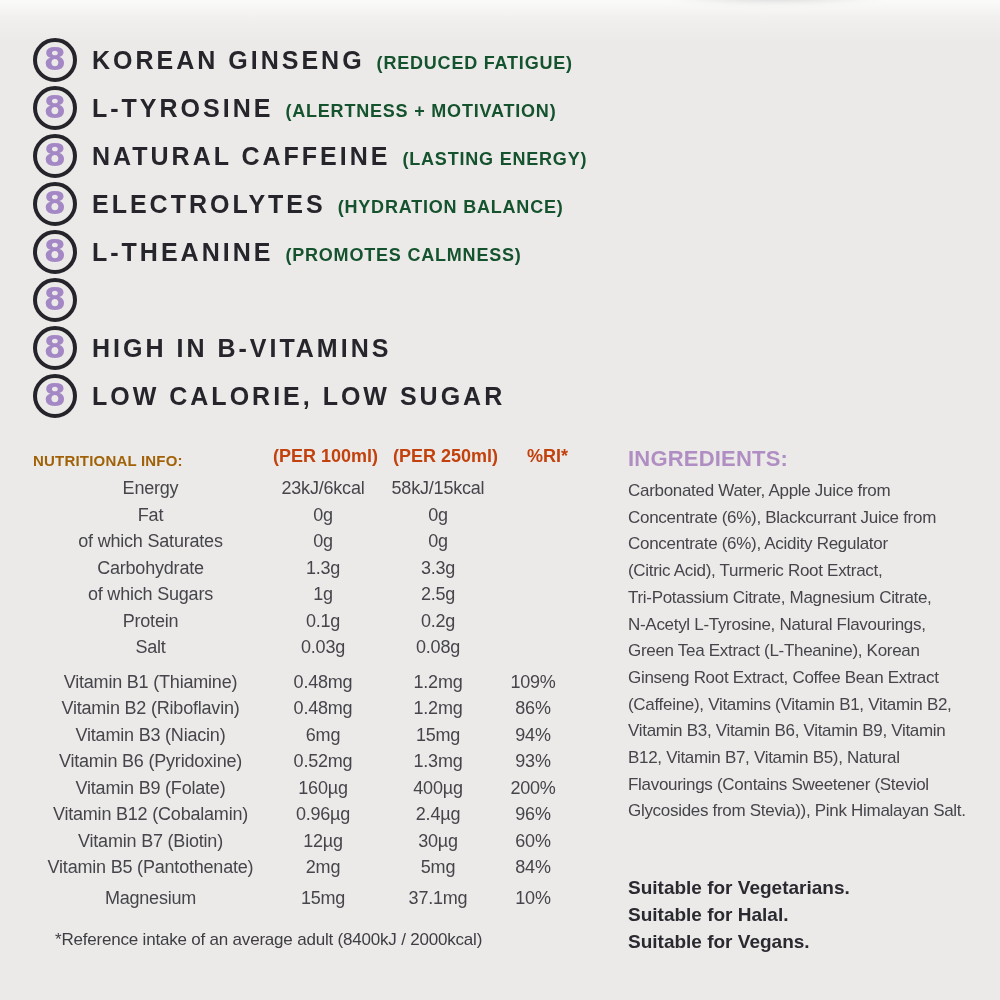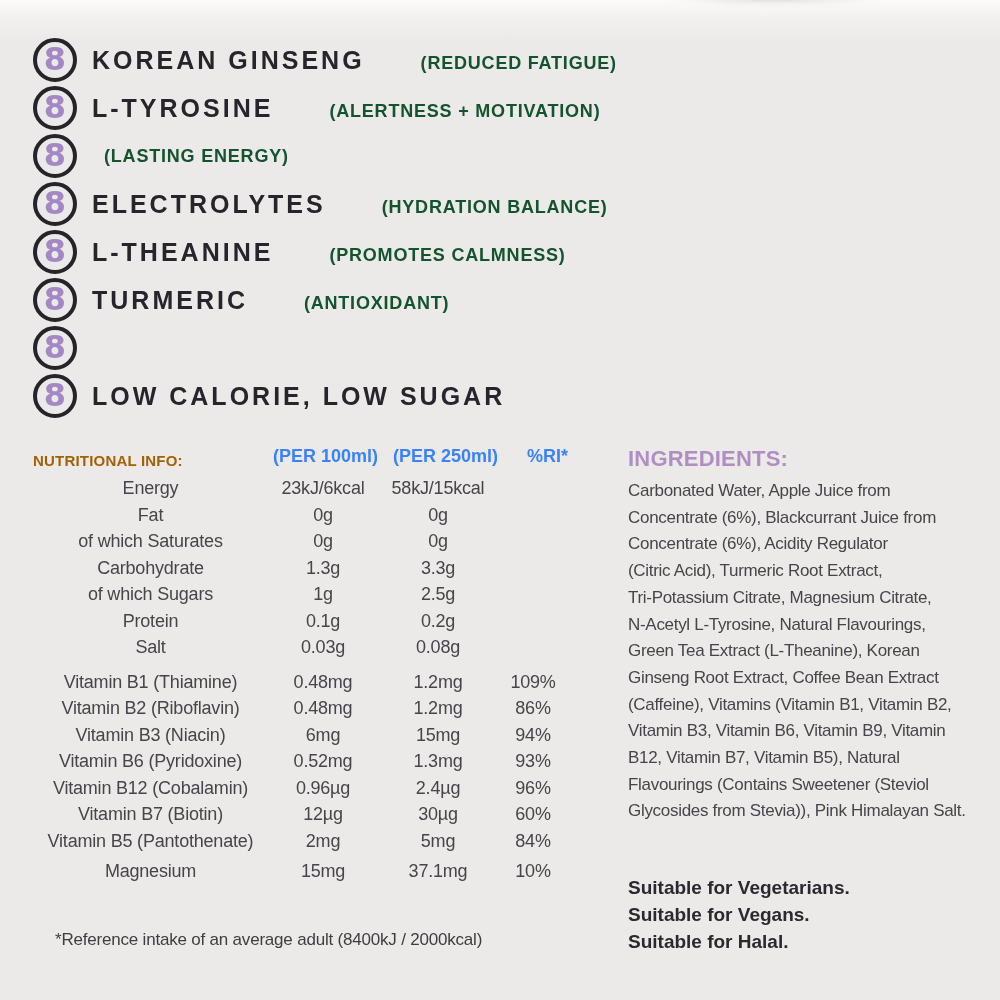--- a/index.html
+++ b/index.html
@@ -19,34 +19,34 @@
   .benefits{position:absolute;left:33px;top:38px;}
   .benefit-row{display:flex;align-items:center;height:44px;margin-bottom:4px;}
   .icon-circle{
     box-sizing:border-box;width:44px;height:44px;border:4px solid #26242b;border-radius:50%;
     display:flex;align-items:center;justify-content:center;flex:0 0 44px;margin-right:15px;
   }
   .icon-glyph{
     font-family:"DejaVu Sans",sans-serif;font-weight:bold;font-size:32px;line-height:1;
     color:#a488c5;transform:translateY(-1px);
   }
-  .b-text{display:flex;align-items:baseline;gap:44px;}
+  .b-text{display:flex;align-items:baseline;}
   .b-title{
     font-size:25px;font-weight:bold;letter-spacing:3px;color:#26252b;white-space:nowrap;
   }
   .b-note{
     font-size:18px;font-weight:bold;letter-spacing:.8px;color:#14532d;margin-left:12px;white-space:nowrap;
   }
 
   
   .nutrition{position:absolute;left:33px;top:446px;width:535px;color:#46454b;}
   .n-grid{display:grid;grid-template-columns:235px 110px 120px 70px;}
   .n-header{align-items:end;margin-bottom:6px;}
   .n-title{font-size:15px;font-weight:bold;color:#a16207;letter-spacing:.2px;white-space:nowrap;}
-  .n-colh{font-size:18px;font-weight:bold;color:#3b82f6;text-align:right;white-space:nowrap;padding-bottom:2px;}
+  .n-colh{font-size:18px;font-weight:bold;color:#c2410c;text-align:right;white-space:nowrap;padding-bottom:2px;}
   .n-row{line-height:26.5px;font-size:18px;letter-spacing:-.2px;}
   .n-row .label{text-align:center;white-space:nowrap;}
   .n-row .num{text-align:center;white-space:nowrap;}
   .rows-vitamins{margin-top:8px;}
   .rows-minerals{margin-top:4px;}
   .footnote{
     position:absolute;left:55px;top:930px;font-size:17px;letter-spacing:-.2px;color:#3e3d43;white-space:nowrap;
   }
 
   
@@ -84,20 +84,21 @@
           <span class="b-title">L-TYROSINE</span>
           <span class="b-note">(ALERTNESS + MOTIVATION)</span>
         </span>
       </div>
 
       <div class="benefit-row">
         <span class="icon-circle">
           <span class="icon-glyph">8</span>
         </span>
         <span class="b-text">
+          <span class="b-title">NATURAL CAFFEINE</span>
           <span class="b-note">(LASTING ENERGY)</span>
         </span>
       </div>
 
       <div class="benefit-row">
         <span class="icon-circle">
           <span class="icon-glyph">8</span>
         </span>
         <span class="b-text">
           <span class="b-title">ELECTROLYTES</span>
@@ -112,29 +113,29 @@
         <span class="b-text">
           <span class="b-title">L-THEANINE</span>
           <span class="b-note">(PROMOTES CALMNESS)</span>
         </span>
       </div>
 
       <div class="benefit-row">
         <span class="icon-circle">
           <span class="icon-glyph">8</span>
         </span>
-        <span class="b-text">
-          <span class="b-title">TURMERIC</span>
-          <span class="b-note">(ANTIOXIDANT)</span>
-        </span>
-      </div>
-
-      <div class="benefit-row">
-        <span class="icon-circle">
-          <span class="icon-glyph">8</span>
+      </div>
+
+      <div class="benefit-row">
+        <span class="icon-circle">
+          <span class="icon-glyph">8</span>
+        </span>
+        <span class="b-text">
+          <span class="b-title">HIGH IN B-VITAMINS</span>
+          <span class="b-note"></span>
         </span>
       </div>
 
       <div class="benefit-row">
         <span class="icon-circle">
           <span class="icon-glyph">8</span>
         </span>
         <span class="b-text">
           <span class="b-title">LOW CALORIE, LOW SUGAR</span>
           <span class="b-note"></span>
@@ -225,20 +226,26 @@
           <span class="num">94%</span>
         </div>
 
         <div class="n-grid n-row">
           <span class="label">Vitamin B6 (Pyridoxine)</span>
           <span class="num">0.52mg</span>
           <span class="num">1.3mg</span>
           <span class="num">93%</span>
         </div>
 
+        <div class="n-grid n-row">
+          <span class="label">Vitamin B9 (Folate)</span>
+          <span class="num">160µg</span>
+          <span class="num">400µg</span>
+          <span class="num">200%</span>
+        </div>
 
         <div class="n-grid n-row">
           <span class="label">Vitamin B12 (Cobalamin)</span>
           <span class="num">0.96µg</span>
           <span class="num">2.4µg</span>
           <span class="num">96%</span>
         </div>
 
         <div class="n-grid n-row">
           <span class="label">Vitamin B7 (Biotin)</span>
@@ -297,18 +304,18 @@
         <div class="ing-line">Flavourings (Contains Sweetener (Steviol</div>
 
         <div class="ing-line">Glycosides from Stevia)), Pink Himalayan Salt.</div>
       </div>
   </section>
 
   <section class="suitability">
 
       <div class="suit-line">Suitable for Vegetarians.</div>
 
+      <div class="suit-line">Suitable for Halal.</div>
+
       <div class="suit-line">Suitable for Vegans.</div>
-
-      <div class="suit-line">Suitable for Halal.</div>
     </section>
 
 </main>
 
 </body></html>

